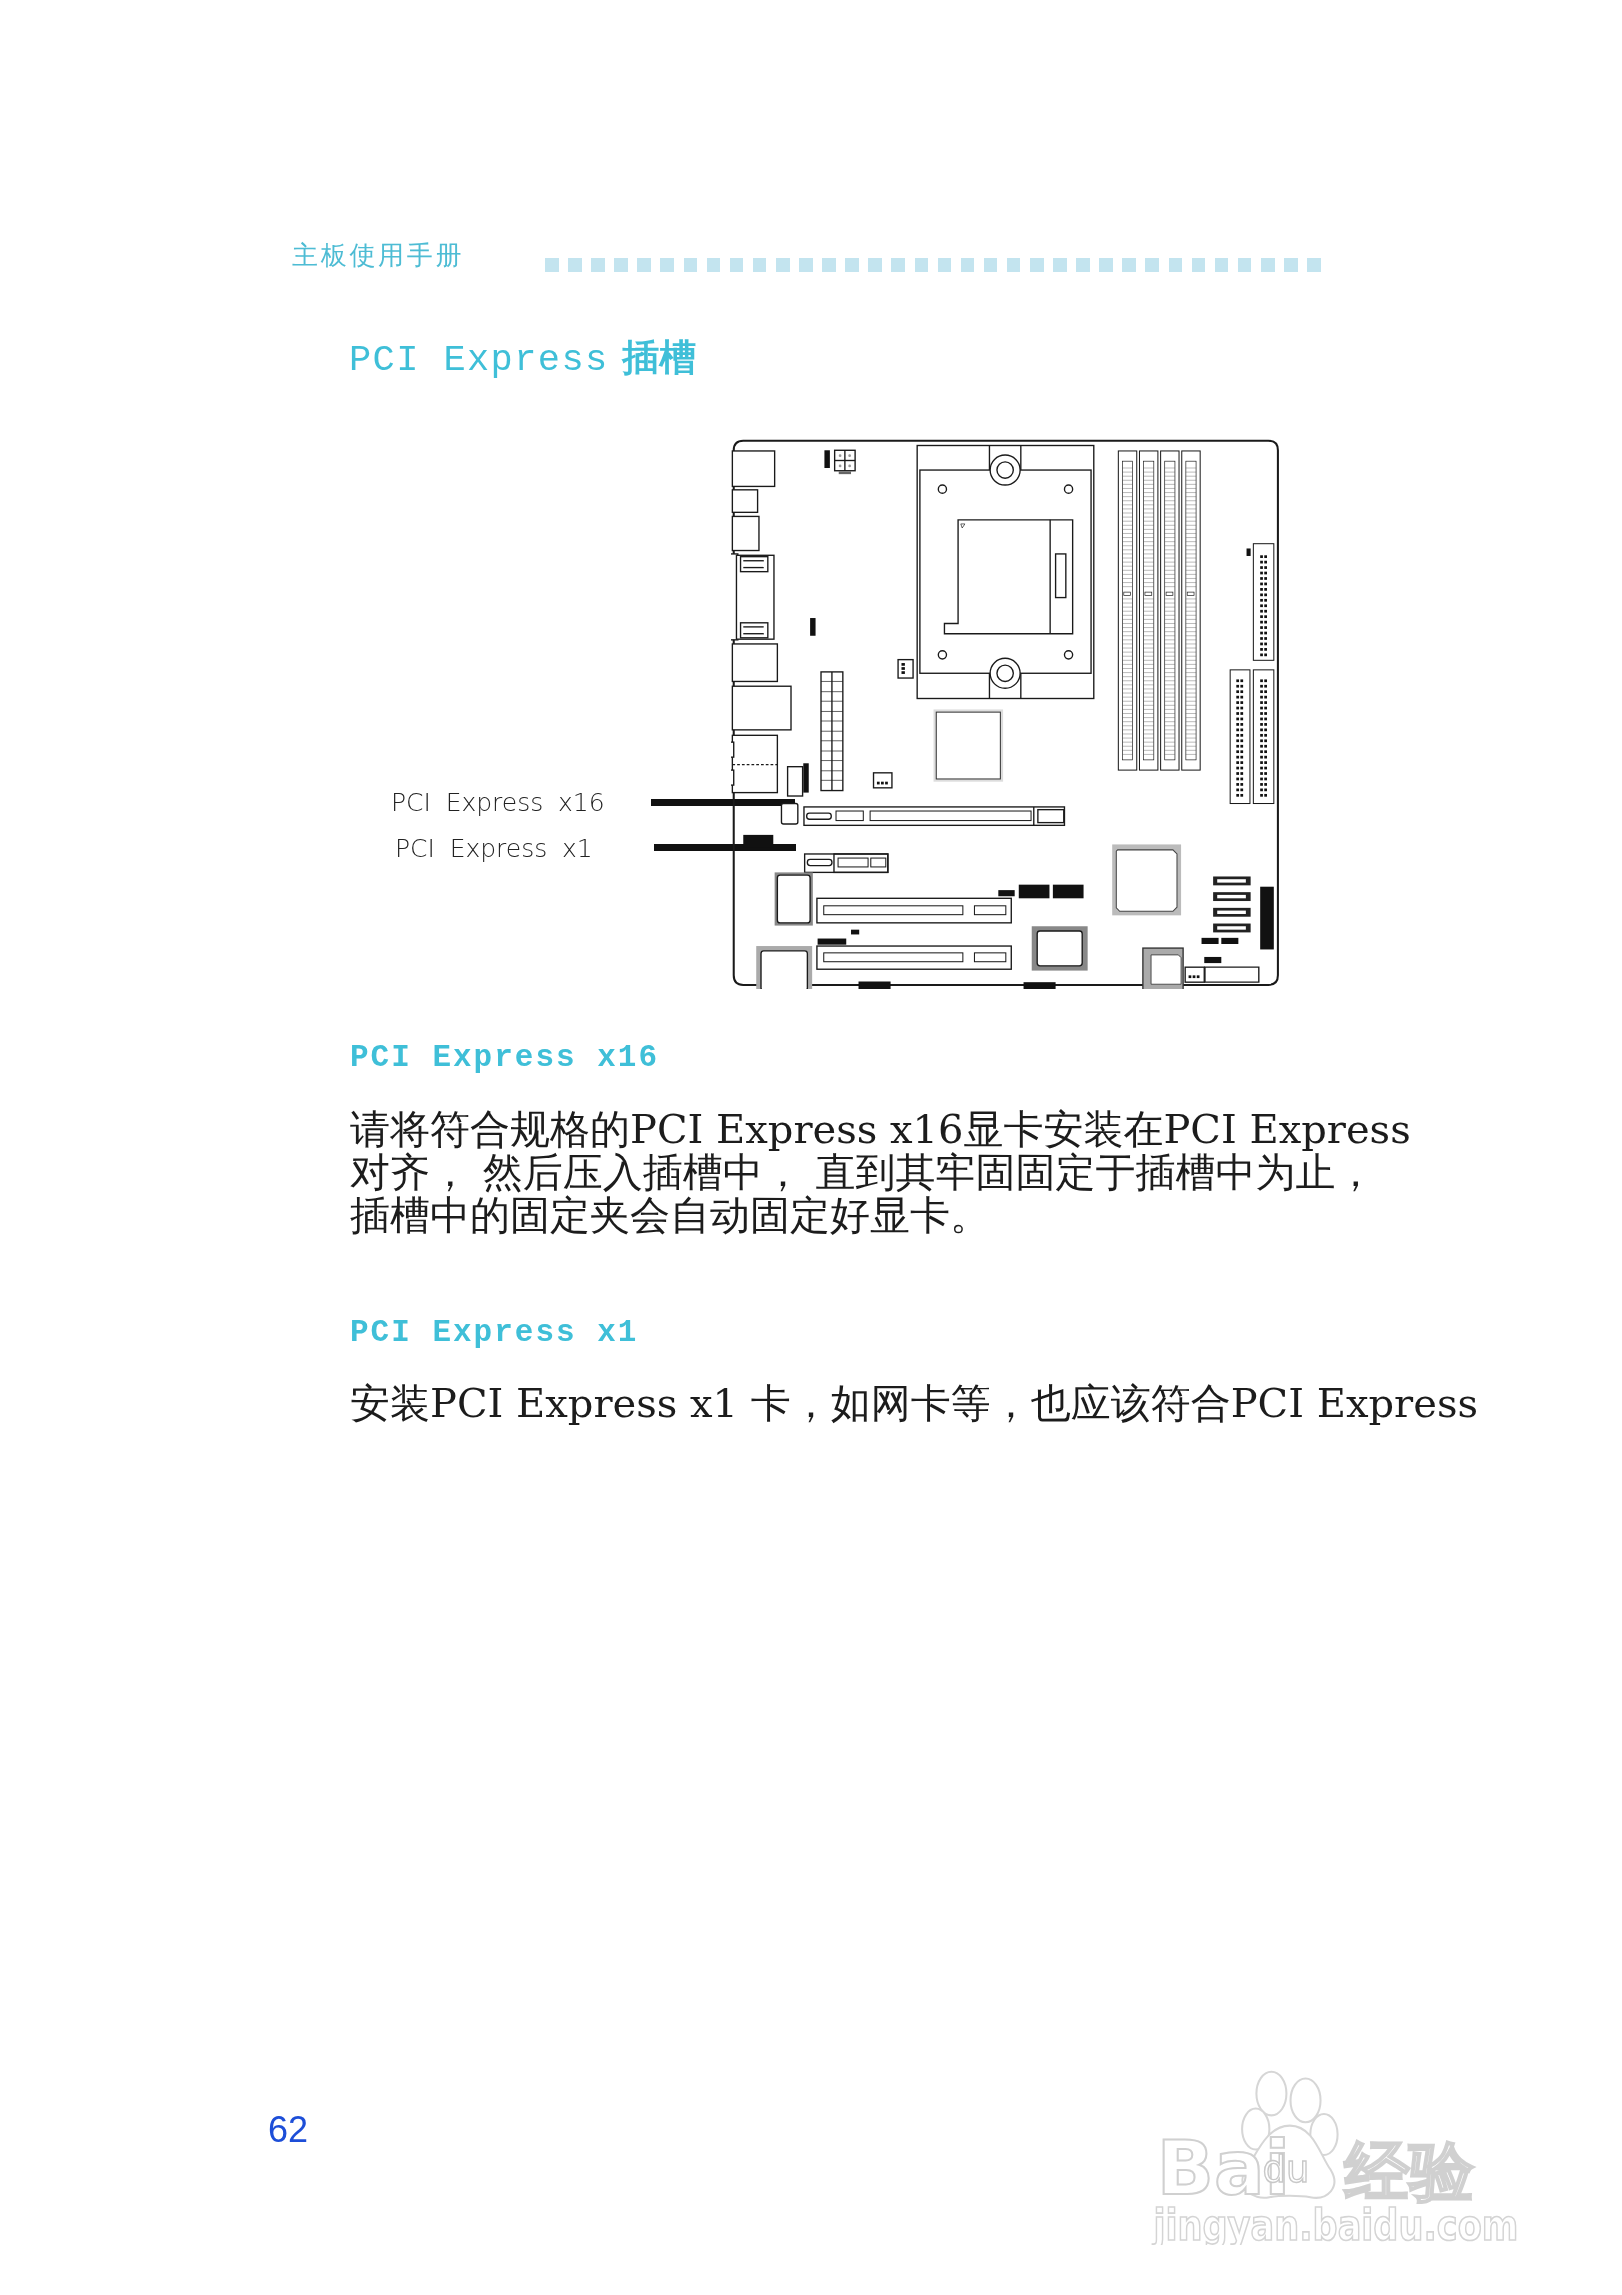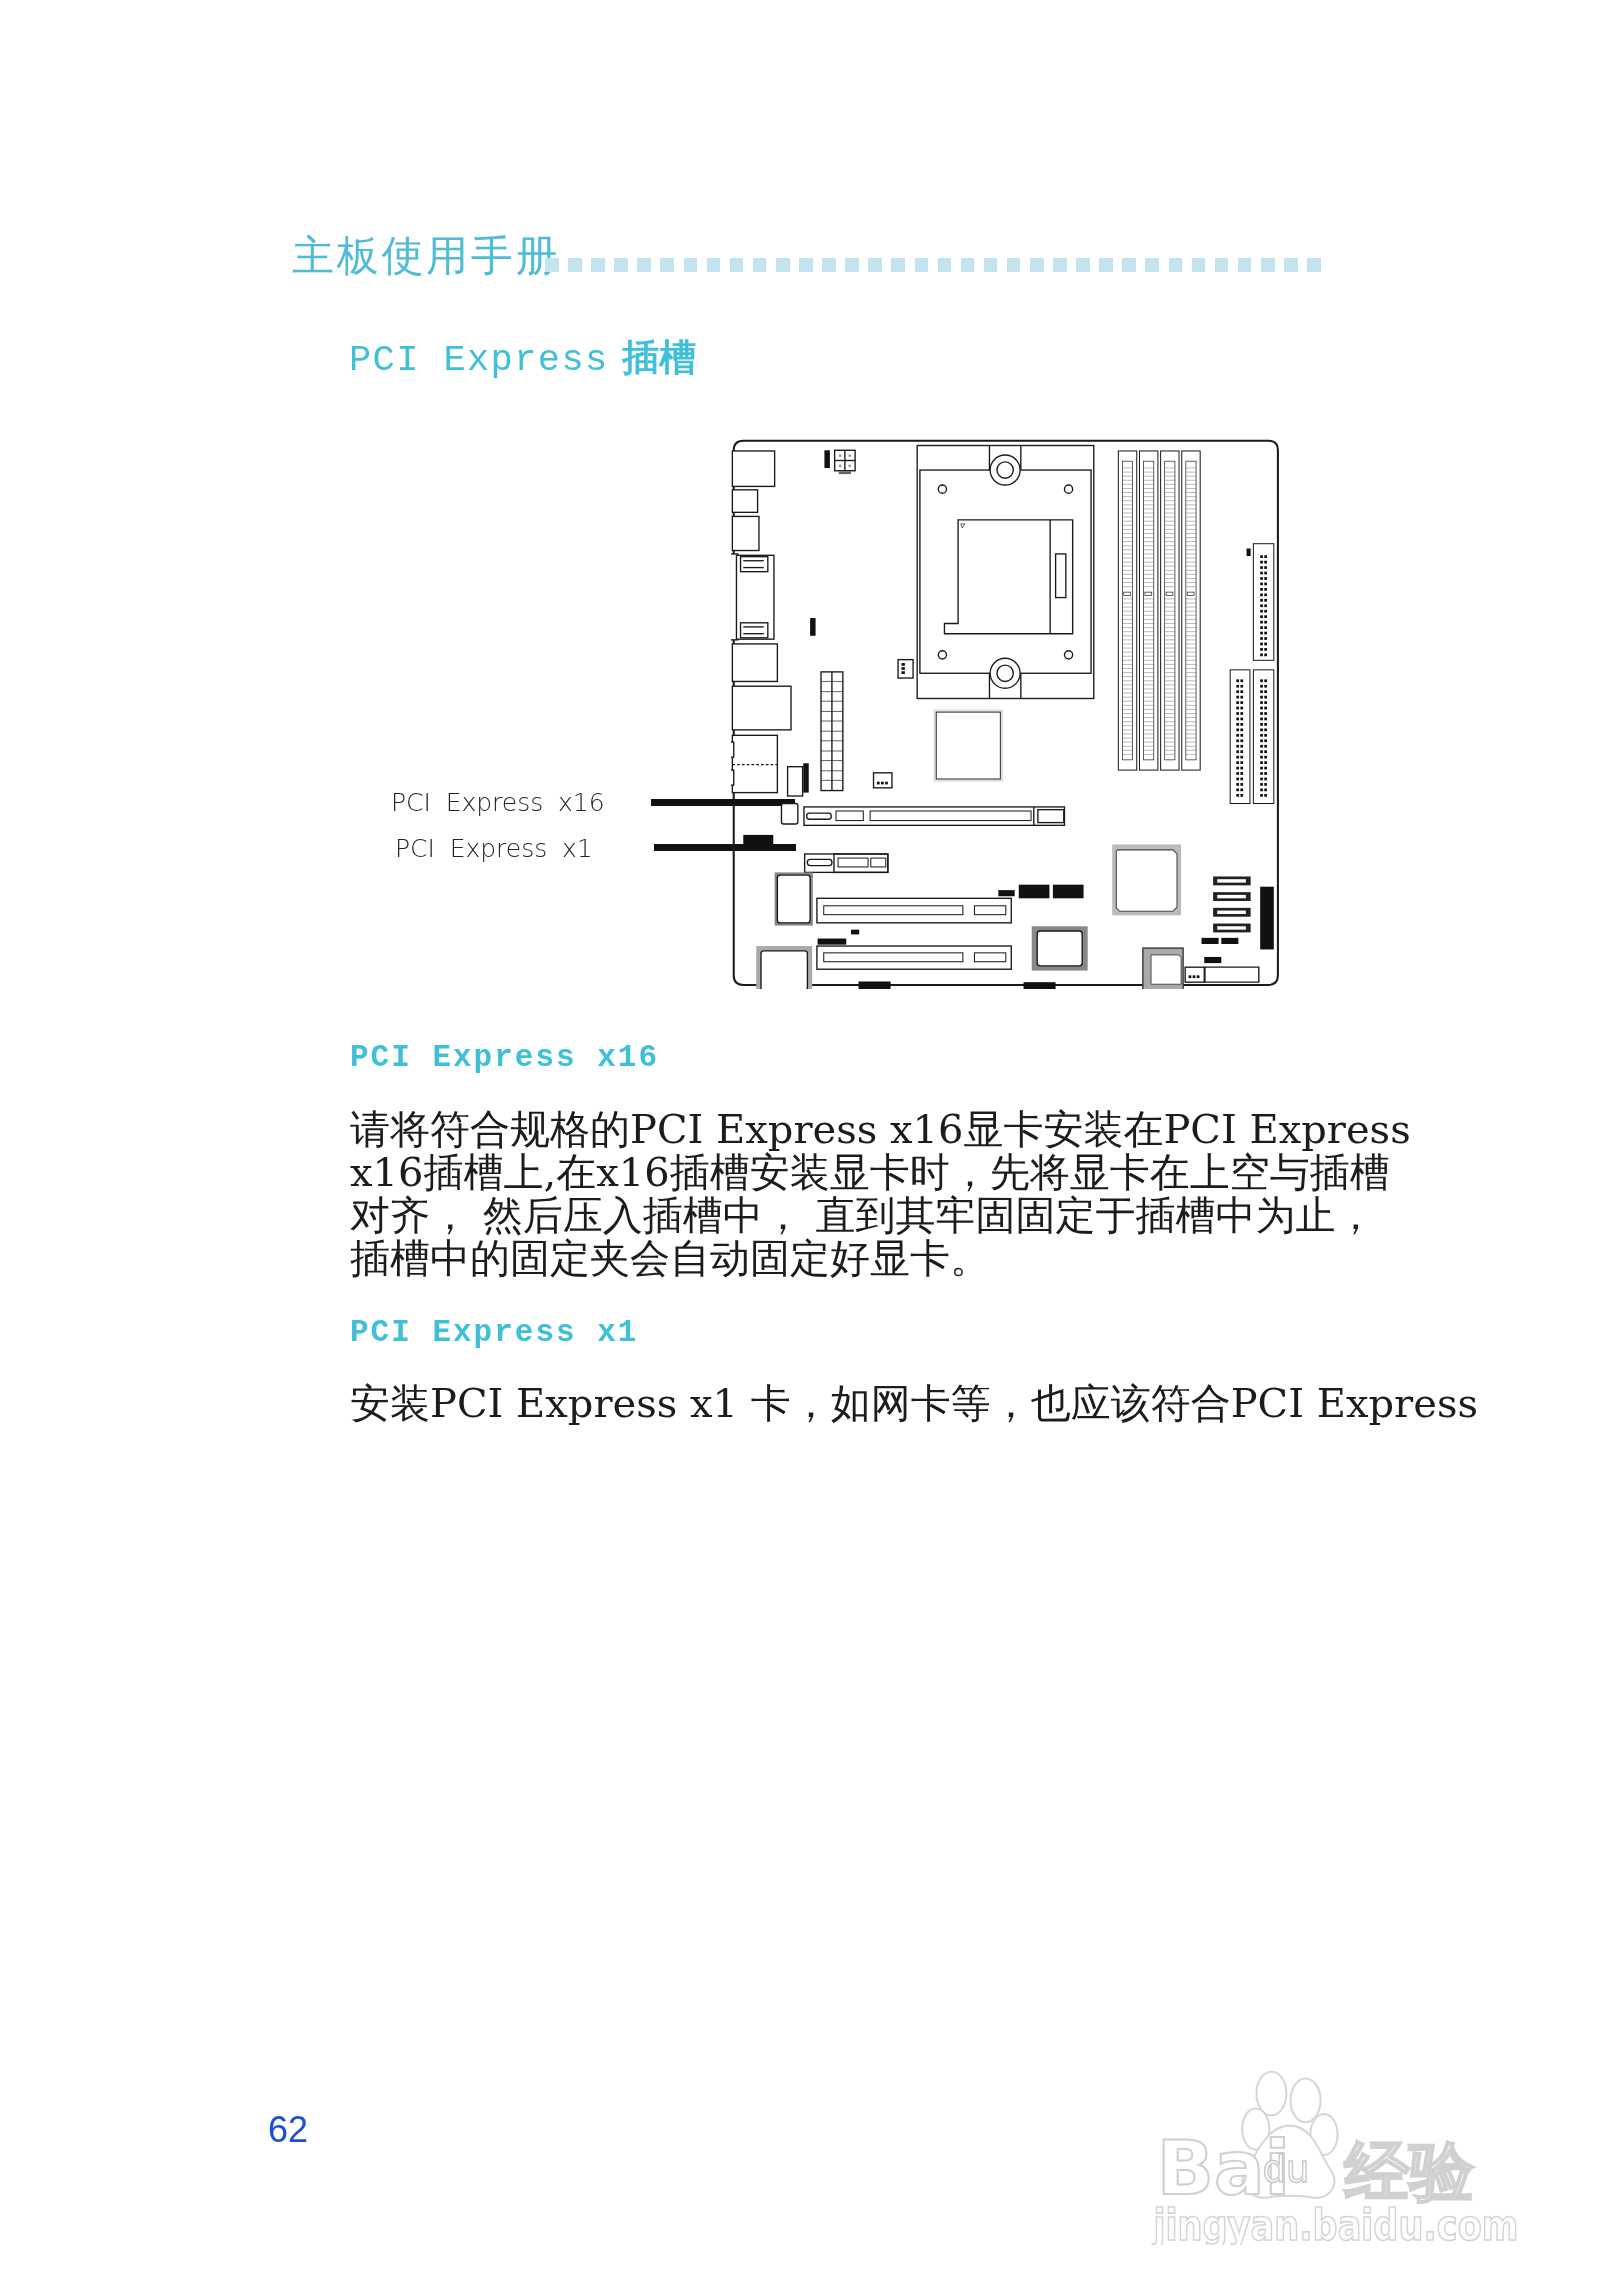--- a/index.html
+++ b/index.html
@@ -1,18 +1,18 @@
 <!DOCTYPE html>
 <html style="font-size:11px"><head>
 <meta charset="utf-8">
 <style>
   html, body { margin: 0; padding: 0; background: #ffffff; }
   body { width: 1622px; height: 2295px; position: relative; overflow: hidden; font-family: "DejaVu Serif", serif; }
   .abs { position: absolute; }
-  .header-title { left: 292px; top: 235px; font-size: 42px; color: #4dbcd4; font-family: "DejaVu Sans", sans-serif; letter-spacing: 2.7px; font-weight: 300; line-height: 41px; white-space: nowrap; }
+  .header-title { left: 292px; top: 235px; font-size: 26px; color: #4dbcd4; font-family: "DejaVu Sans", sans-serif; letter-spacing: 2.7px; font-weight: 300; line-height: 41px; white-space: nowrap; }
   .dots { left: 545px; top: 258px; width: 777px; height: 13.6px; display: flex; gap: 9.5px; }
   .dots span { display: block; width: 13.6px; height: 13.6px; background: #c3e4ef; flex: 0 0 auto; }
   .page-title { left: 349px; top: 334px; font-size: 37px; color: #3fbfd8; font-family: "Liberation Mono", "DejaVu Sans Mono", monospace; white-space: nowrap; line-height: 48px; letter-spacing: 1.4px; }
   .page-title .cjk { font-family: "DejaVu Sans", sans-serif; font-weight: bold; margin-left: 13.6px; letter-spacing: 0; margin-top: 6px; }
   .diagram { left: 731px; top: 438px; width: 551px; height: 551px; }
   .callout-label { font-family: "DejaVu Sans", sans-serif; font-size: 25px; color: #222; white-space: nowrap; line-height: 27px; font-weight: 300; word-spacing: 6.8px; }
   .leader { background: #111; height: 6.8px; }
   .section-heading { left: 350px; font-size: 31px; color: #3fbfd8; font-family: "Liberation Mono", "DejaVu Sans Mono", monospace; font-weight: bold; white-space: nowrap; line-height: 41px; letter-spacing: 2px; }
   .para { left: 350px; width: 975px; font-size: 40px; line-height: 43px; color: #1c1c1c; font-family: "DejaVu Serif", serif; text-align: justify; }
   .para .line { display: block; white-space: nowrap; text-align-last: justify; }
@@ -672,21 +672,20 @@
   <rect x="667" y="784" width="4" height="4" fill="#111" stroke="none"></rect>
     <rect x="673" y="784" width="4" height="4" fill="#111" stroke="none"></rect>
     <rect x="679" y="784" width="4" height="4" fill="#111" stroke="none"></rect>
   <rect x="690" y="757" width="25" height="9" fill="#111" stroke="none"></rect>
   <path d="M691 772 H770 V794 H691 Z" fill="#fff"></path>
 </svg>
 
 <div class="abs section-heading" style="top:1037px;">PCI Express x16</div>
 <div class="abs para" style="top:1108px;">
   <span class="line">请将符合规格的PCI Express x16显卡安装在PCI  Express</span>
-  <span class="line">x16插槽上,在x16插槽安装显卡时，先将显卡在上空与插槽</span>
   <span class="line">对齐， 然后压入插槽中， 直到其牢固固定于插槽中为止，</span>
   <span class="line last">插槽中的固定夹会自动固定好显卡。</span>
 </div>
 
 <div class="abs section-heading" style="top:1312px;">PCI Express x1</div>
 <div class="abs para" style="top:1382px;">
   <span class="line">安装PCI Express x1 卡，如网卡等，也应该符合PCI Express</span>
 </div>
 
 <div class="abs page-number">62</div>

